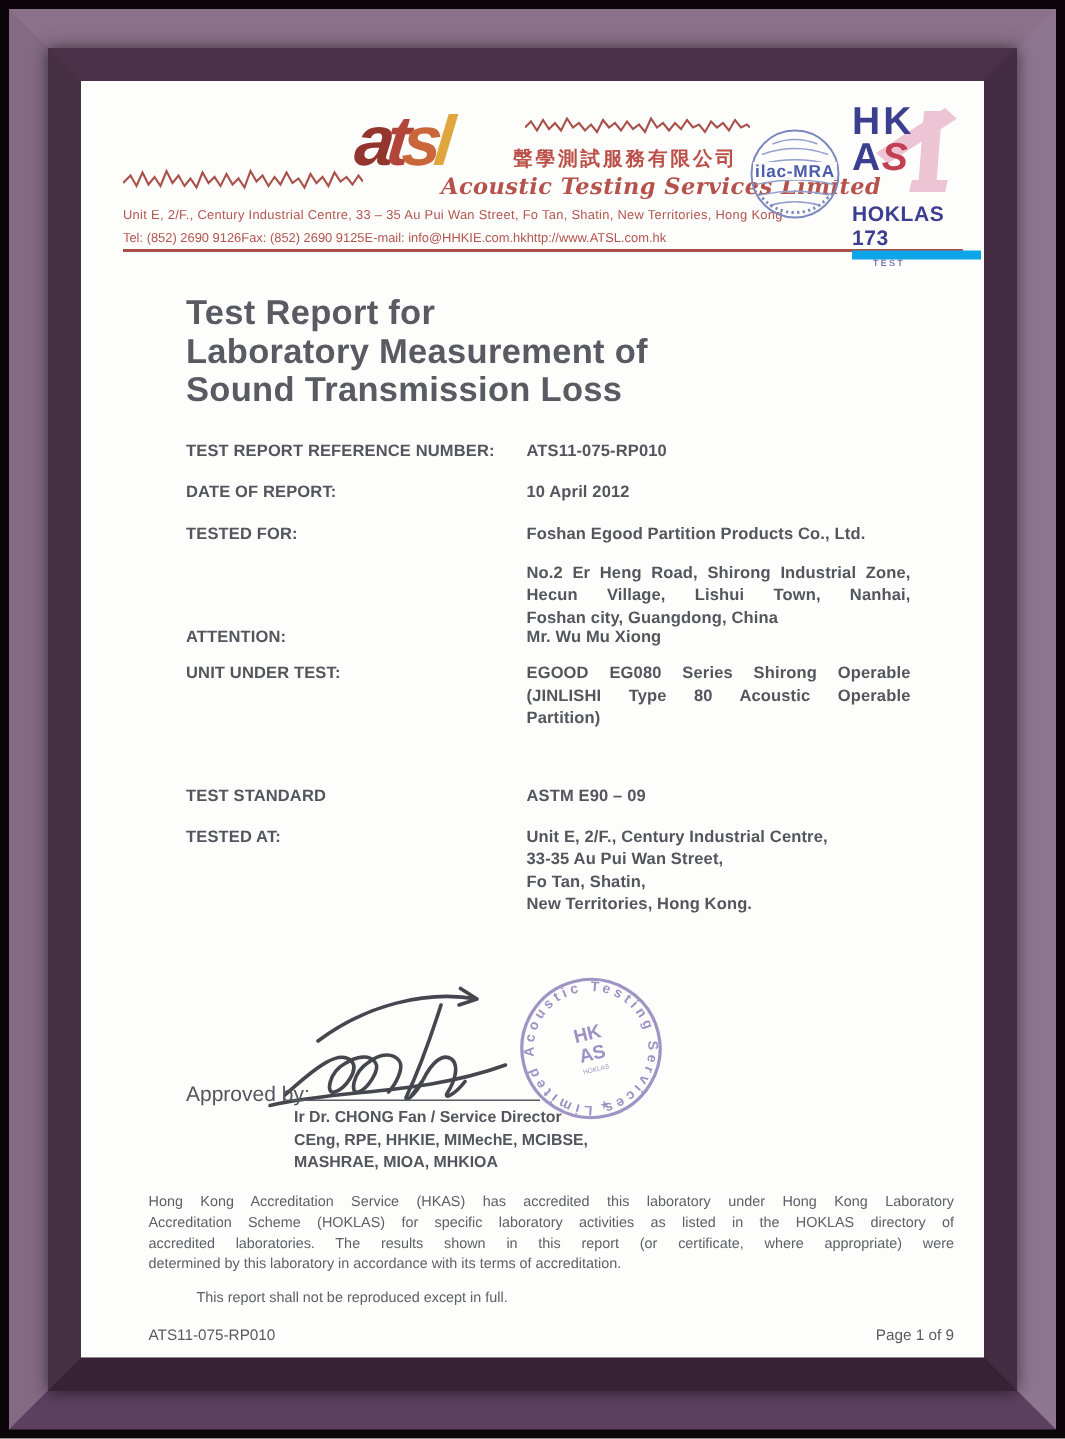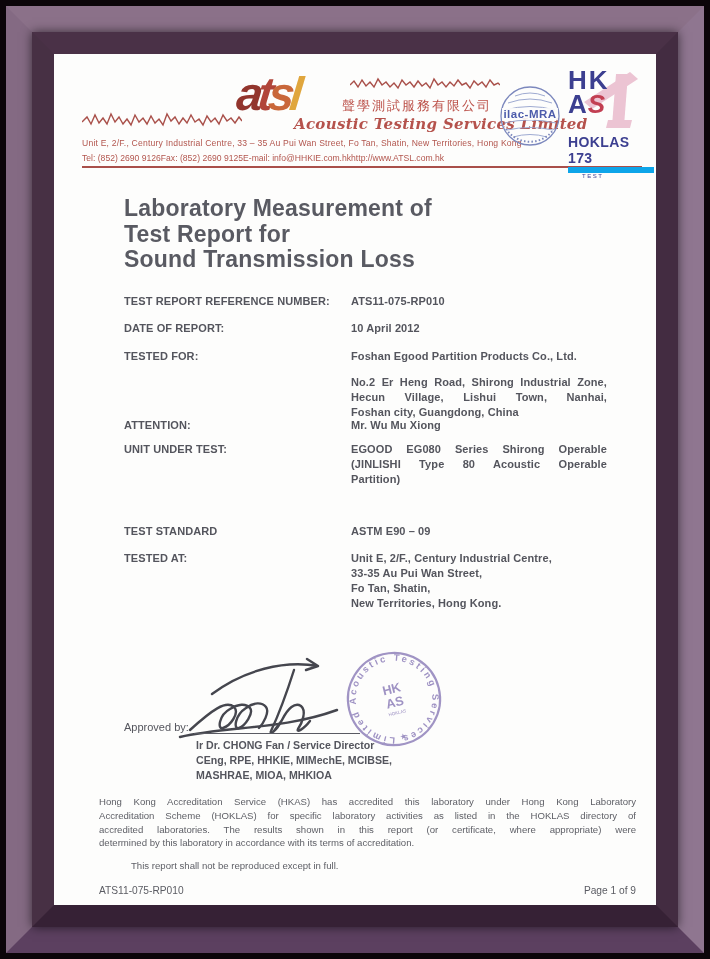--- a/index.html
+++ b/index.html
@@ -31,21 +31,21 @@
   }
   .abs { position:absolute; }
 
   
   .wave { stroke:#a9504a; stroke-width:1.4; fill:none; }
   .atsl {
     left:183px; top:16px; font-style:italic; font-weight:800; font-size:47px;
     letter-spacing:-5px; transform:skewX(-6deg); line-height:1;
   }
   .atsl .l1{color:#92352d}.atsl .l2{color:#b1453a}.atsl .l3{color:#c9673a}.atsl .l4{color:#e0a63d}
-  .cn { left:288px; top:43px; font-size:13px; font-weight:400; color:#bb5048; letter-spacing:2px; white-space:nowrap;text-align:center; }
+  .cn { left:288px; top:43px; font-size:13px; font-weight:700; color:#bb5048; letter-spacing:2px; white-space:nowrap;text-align:center; }
   .script-en { left:240px; top:61px; font-family:"DejaVu Serif", serif; font-style:italic; font-weight:700;
     font-size:15px; color:#b5524c; white-space:nowrap; letter-spacing:.3px; }
   .addr1 { left:28px; top:84px; font-size:8.6px; color:#b2554d; letter-spacing:.2px; white-space:nowrap; }
   .contact { left:28px; top:99px; font-size:8.6px; color:#b2554d; display:flex; white-space:nowrap; }
   .rule { left:28px; top:112px; width:560px; height:2px; background:#a94f4a; }
 
   .ilac { left:444px; top:30px; }
   .hkas { left:514px; top:14px; width:86px; }
   .hkas-letters { position:relative; width:64px; height:58px; }
   .hkas-pink { position:absolute; left:0; top:0; }
@@ -58,21 +58,21 @@
   
   .title { left:70px; top:142px; font-size:23px; font-weight:700; line-height:25.5px; color:#595a62; letter-spacing:.2px; }
 
   
   .frow { left:70px; width:483px; display:grid; grid-template-columns:227px 256px;
     font-size:11px; font-weight:700; line-height:15px; color:#54555d; letter-spacing:.1px; }
   .fval { text-align:left; }
   .jl { text-align:justify; text-align-last:justify; }
 
   
-  .approved { left:70px; top:667px; font-size:11px; color:#54555d; }
+  .approved { left:70px; top:667px; font-size:14px; color:#54555d; }
   .sig-line { left:140px; top:679px; width:166px; border-top:1.8px solid #595a62; }
   .names { left:142px; top:684px; font-size:10.6px; font-weight:700; line-height:15px; color:#54555d; }
   .sig { left:118px; top:588px; }
   .sig path { stroke:#45464e; stroke-width:2.4; fill:none; stroke-linecap:round; }
   .stamp { left:291px; top:596px; width:98px; height:98px; transform:rotate(-14deg); opacity:.88; }
 
   
   .accr { left:45px; top:741px; width:537px; font-size:9.6px; line-height:13.8px; color:#5f6067; }
   .note { left:45px; top:806px; font-size:9.6px; color:#5f6067;margin-left:32px; }
   .bottomrow { left:45px; top:831px; width:537px; display:flex; justify-content:space-between;
@@ -128,22 +128,22 @@
           <path d="M40 52 L64 52 L62 60 L38 60 Z" fill="#ecc4d3"></path>
         </svg>
         <div class="hkas-line">HK</div>
         <div class="hkas-line"><span>A</span><span class="hkas-s">S</span></div>
       </div>
       <div class="hoklas">HOKLAS 173</div>
       <div class="hoklas-test">TEST</div>
     </div>
 
     <div class="abs title">
+      <div>Test Report for</div>
       <div>Laboratory Measurement of</div>
-      <div>Test Report for</div>
       <div>Sound Transmission Loss</div>
     </div>
 
     <div class="abs frow" style="top:240px">
       <span>TEST REPORT REFERENCE NUMBER:</span>
       <span class="fval">ATS11-075-RP010</span>
     </div>
     <div class="abs frow" style="top:267px">
       <span>DATE OF REPORT:</span>
       <span class="fval">10 April 2012</span>

